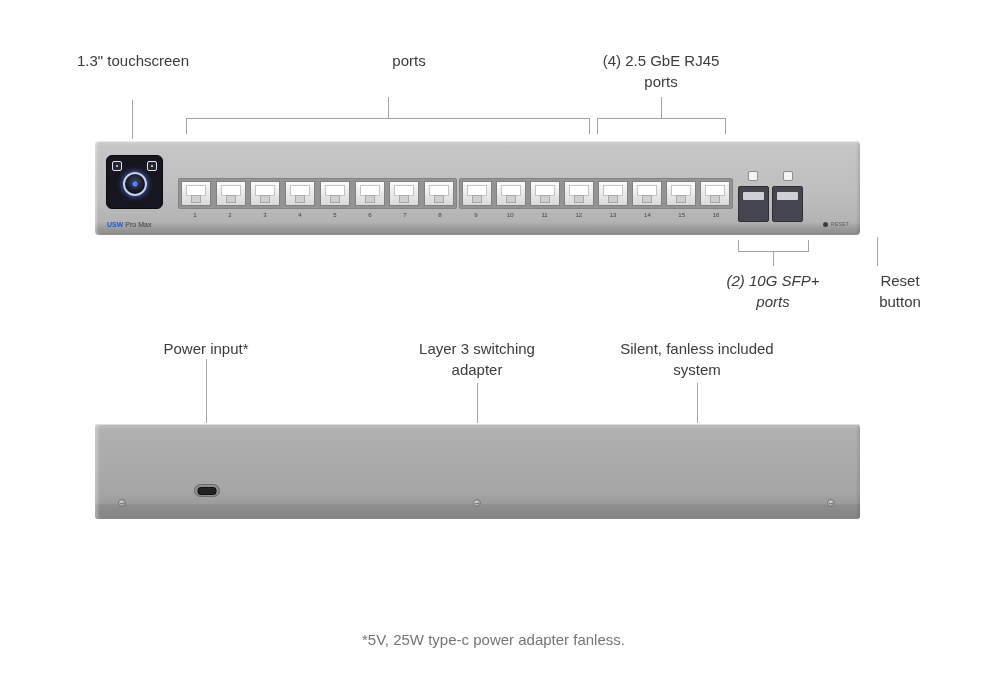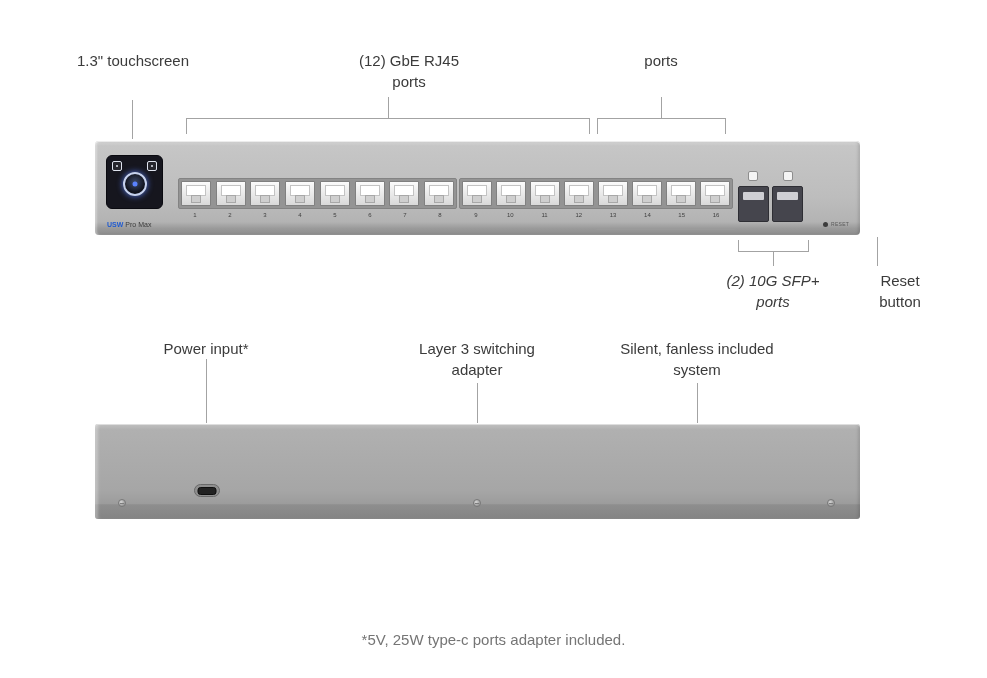--- a/index.html
+++ b/index.html
@@ -79,27 +79,27 @@
 <body>
 
 <div class="stage">
 
   <div class="callout" style="left:18px; top:50px; width:230px;">
     <div>1.3" touchscreen</div>
   </div>
   <div class="lineV" style="left:132px; top:100px; height:39px;"></div>
 
   <div class="callout" style="left:329px; top:50px; width:160px;">
-    <div>(12) GbE RJ45</div>
     <div>ports</div>
   </div>
   <div class="lineV" style="left:388px; top:97px; height:21px;"></div>
   <div class="bracket-down" style="left:186px; top:118px; width:404px;"></div>
 
   <div class="callout" style="left:576px; top:50px; width:170px;">
+    <div>(4) 2.5 GbE RJ45</div>
     <div>ports</div>
   </div>
   <div class="lineV" style="left:661px; top:97px; height:21px;"></div>
   <div class="bracket-down" style="left:597px; top:118px; width:129px;"></div>
 
   <div class="chassis-front">
 
     <div class="screen">
       <span class="scr-ic scr-tl"></span>
       <span class="scr-ic scr-tr"></span>
@@ -196,15 +196,15 @@
   </div>
   <div class="lineV" style="left:697px; top:383px; height:40px;"></div>
 
   <div class="chassis-rear">
     <div class="usbc"></div>
     <span class="screw" style="left:23px;"></span>
     <span class="screw" style="left:378px;"></span>
     <span class="screw" style="left:732px;"></span>
   </div>
 
-  <div class="footnote">*5V, 25W type-c ports adapter included.</div>
+  <div class="footnote">*5V, 25W type-c power adapter fanless.</div>
 
 </div>
 
 </body></html>

